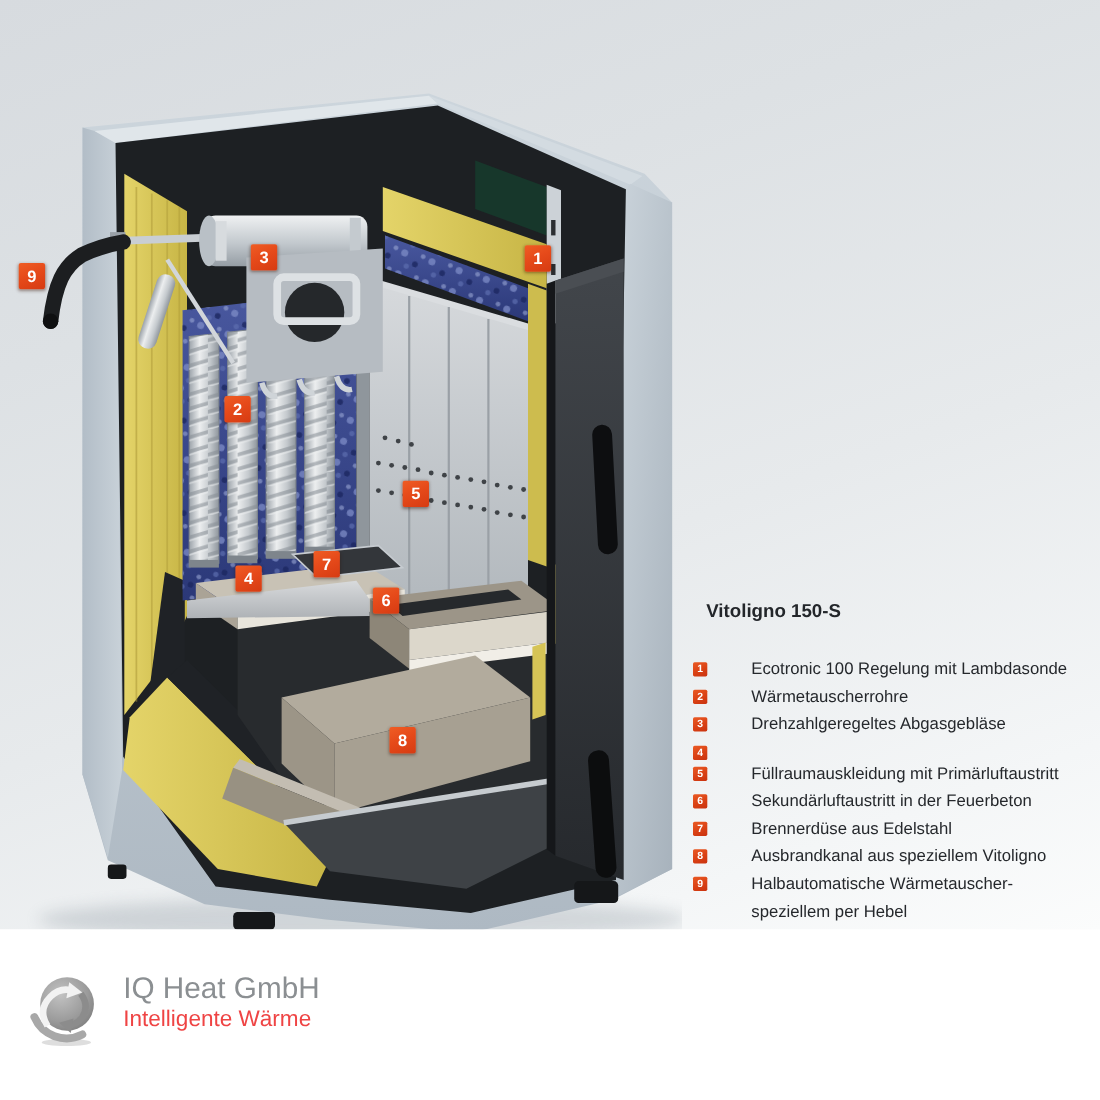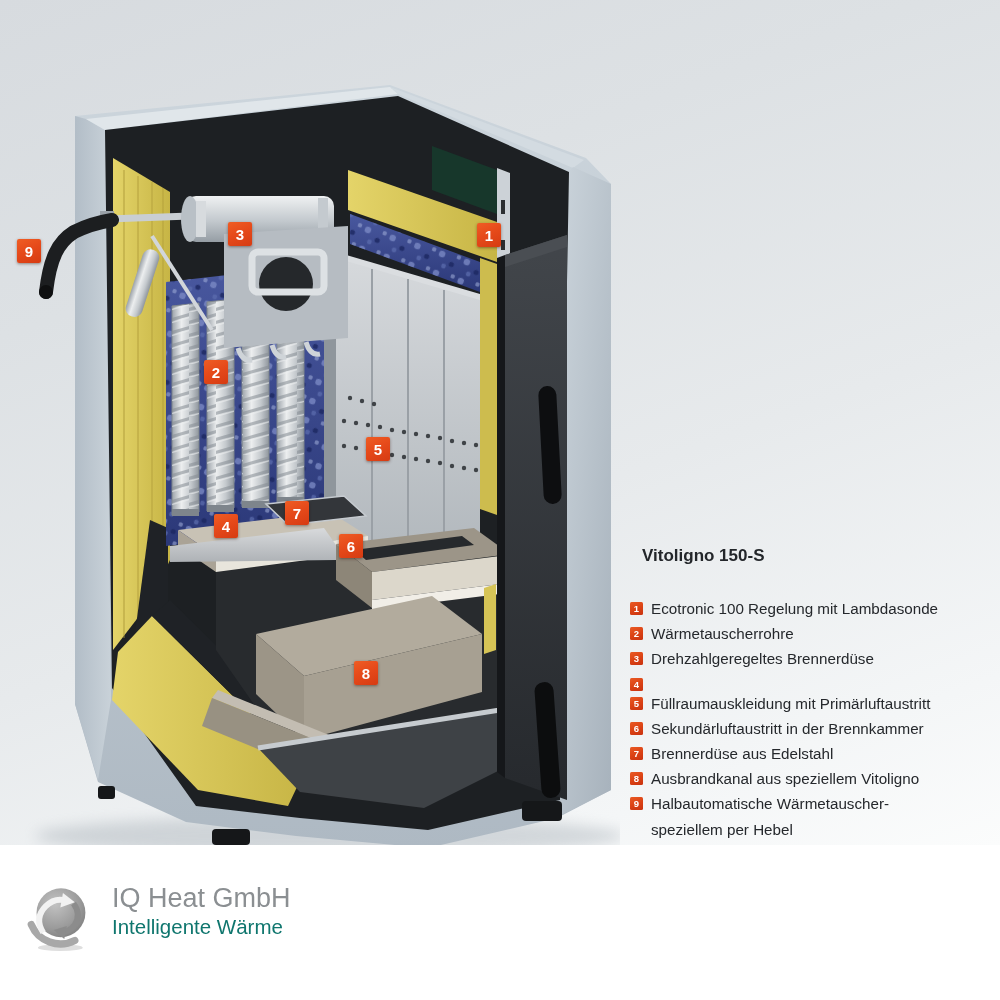--- a/index.html
+++ b/index.html
@@ -14,27 +14,27 @@
     background:linear-gradient(155deg,#ef5d24 0%,#e64a1a 45%,#d63b12 100%);
     color:#fff;font-weight:bold;font-size:15px;display:flex;align-items:center;justify-content:center;
     box-shadow:0 1px 3px rgba(50,15,0,.45);}
 
   .legend{position:absolute;left:630px;top:546px;width:370px;color:#25282c;}
   .legend h2{font-size:17px;font-weight:bold;margin:0 0 30px 12px;color:#23262a;}
   .legend .row{display:flex;align-items:flex-start;line-height:25.2px;font-size:15.2px;}
   .legend .sq{flex:0 0 13px;width:13px;height:13px;margin:6px 8px 0 0;border-radius:1.5px;
     background:linear-gradient(155deg,#ea5a24 0%,#da4114 55%,#c93310 100%);
     color:#fff;font-size:9.5px;font-weight:bold;line-height:13px;text-align:center;}
-  .legend .txt span{display:block;}
+  .legend .txt span{display:block;margin-left:32px;}
 
   .footer{position:absolute;left:0;top:845px;width:924px;height:155px;background:#ffffff;}
   .logo{position:absolute;left:26px;top:38px;display:flex;align-items:flex-start;}
   .logo-mark{width:66px;height:70px;margin-right:20px;}
   .logo-text .company{font-size:27px;color:#8b8f92;line-height:30px;}
-  .logo-text .tagline{font-size:20.5px;color:#0f766e;line-height:26px;margin-top:1px;}
+  .logo-text .tagline{font-size:20.5px;color:#ef4444;line-height:26px;margin-top:1px;}
 </style>
 </head>
 <body>
 
 <div class="stage">
 
   <svg class="boiler-svg" viewBox="0 0 620 845">
     <defs>
       <linearGradient id="gCase" x1="0" y1="0" x2="0" y2="1">
         <stop offset="0" stop-color="#ccd5dc"></stop>
@@ -269,36 +269,36 @@
     </div>
     <div class="row">
       <span class="sq">2</span>
       <span class="txt">
           <span>Wärmetauscherrohre</span>
         </span>
     </div>
     <div class="row">
       <span class="sq">3</span>
       <span class="txt">
-          <span>Drehzahlgeregeltes Brennerdüse</span>
+          <span>Drehzahlgeregeltes Abgasgebläse</span>
         </span>
     </div>
     <div class="row">
       <span class="sq">4</span>
     </div>
     <div class="row">
       <span class="sq">5</span>
       <span class="txt">
           <span>Füllraumauskleidung mit Primärluftaustritt</span>
         </span>
     </div>
     <div class="row">
       <span class="sq">6</span>
       <span class="txt">
-          <span>Sekundärluftaustritt in der Brennkammer</span>
+          <span>Sekundärluftaustritt in der Feuerbeton</span>
         </span>
     </div>
     <div class="row">
       <span class="sq">7</span>
       <span class="txt">
           <span>Brennerdüse aus Edelstahl</span>
         </span>
     </div>
     <div class="row">
       <span class="sq">8</span>

